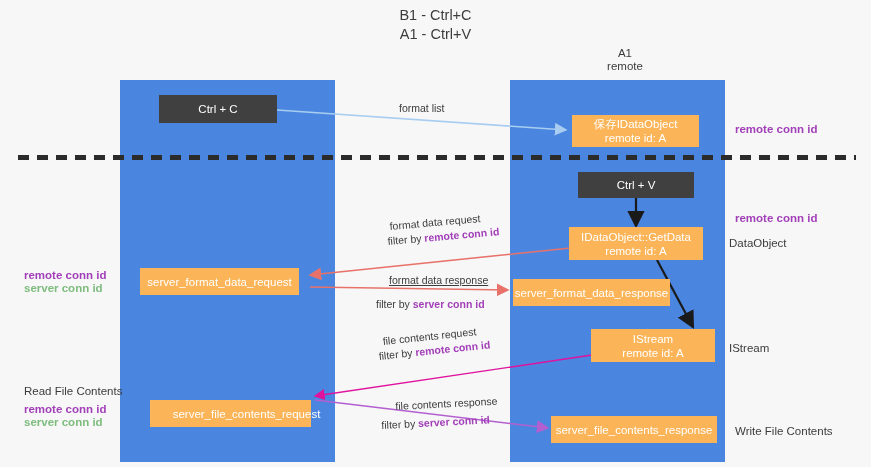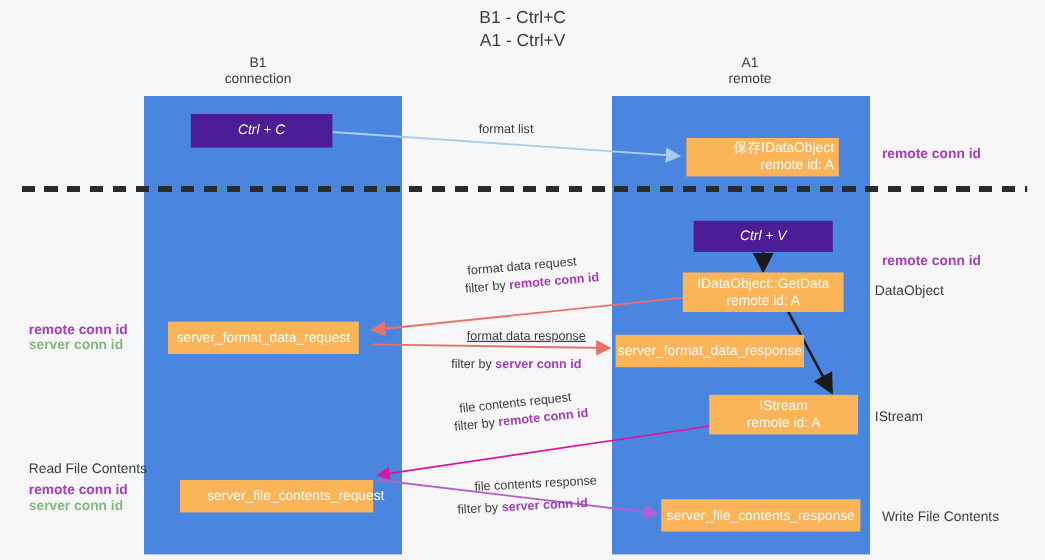--- a/index.html
+++ b/index.html
@@ -29,21 +29,21 @@
   
   .lane{position:absolute;background:#4a86e0;}
 
   
   .box{
     position:absolute;display:flex;flex-direction:column;
     align-items:center;justify-content:center;
     font-size:11.5px;line-height:14px;color:#ffffff;
     text-align:center;box-sizing:border-box;padding:2px 4px;
   }
-  .box.green{background:#4c1d95;font-style:italic;}
+  .box.green{background:#404040;}
   .box.orange{background:#fbb457;}
   .box span{display:block;white-space:nowrap;}
 
   
   .note{
     position:absolute;font-size:11.5px;line-height:14px;white-space:nowrap;
   }
   .note.dark{color:#3c3c3c;}
   .purple{color:#a23fb8;font-weight:bold;}
   .green-t{color:#7ebc7e;font-weight:bold;}
@@ -66,24 +66,20 @@
 </head>
 <body>
 
 <div id="stage">
 
   <div class="title">
     <div>B1 - Ctrl+C</div>
     <div>A1 - Ctrl+V</div>
   </div>
 
-  <div class="colhead" style="left:145px;top:47px;width:140px;">
-    <span>B1</span>
-    <span class="l2">connection</span>
-  </div>
   <div class="colhead" style="left:555px;top:47px;width:140px;">
     <span>A1</span>
     <span class="l2">remote</span>
   </div>
 
   <div class="lane" style="left:120px;top:80px;width:215px;height:382px;"></div>
   <div class="lane" style="left:510px;top:80px;width:215px;height:382px;"></div>
 
   <svg class="overlay" viewBox="0 0 871 467">
     <defs>
@@ -118,26 +114,26 @@
 
     <line x1="315" y1="400" x2="548" y2="428" stroke="#b45fd0" stroke-width="1.6" marker-end="url(#ar-purp)"></line>
   </svg>
 
   <div class="dashsep"></div>
 
   <div class="box green" style="left:159px;top:95px;width:118px;height:28px;">
     <span>Ctrl + C</span>
   </div>
 
-  <div class="box orange" style="left:572px;top:115px;width:127px;height:32px;align-items:flex-end;">
+  <div class="box orange" style="left:572px;top:115px;width:127px;height:32px;">
     <span>保存IDataObject</span>
     <span>remote id: A</span>
   </div>
 
-  <div class="box green" style="left:578px;top:172px;width:116px;height:26px;margin-top:12px;">
+  <div class="box green" style="left:578px;top:172px;width:116px;height:26px;">
     <span>Ctrl + V</span>
   </div>
 
   <div class="box orange" style="left:569px;top:227px;width:134px;height:33px;align-items:center;">
     <span>IDataObject::GetData</span>
     <span>remote id: A</span>
   </div>
 
   <div class="box orange" style="left:140px;top:268px;width:159px;height:27px;">
     <span>server_format_data_request</span>

